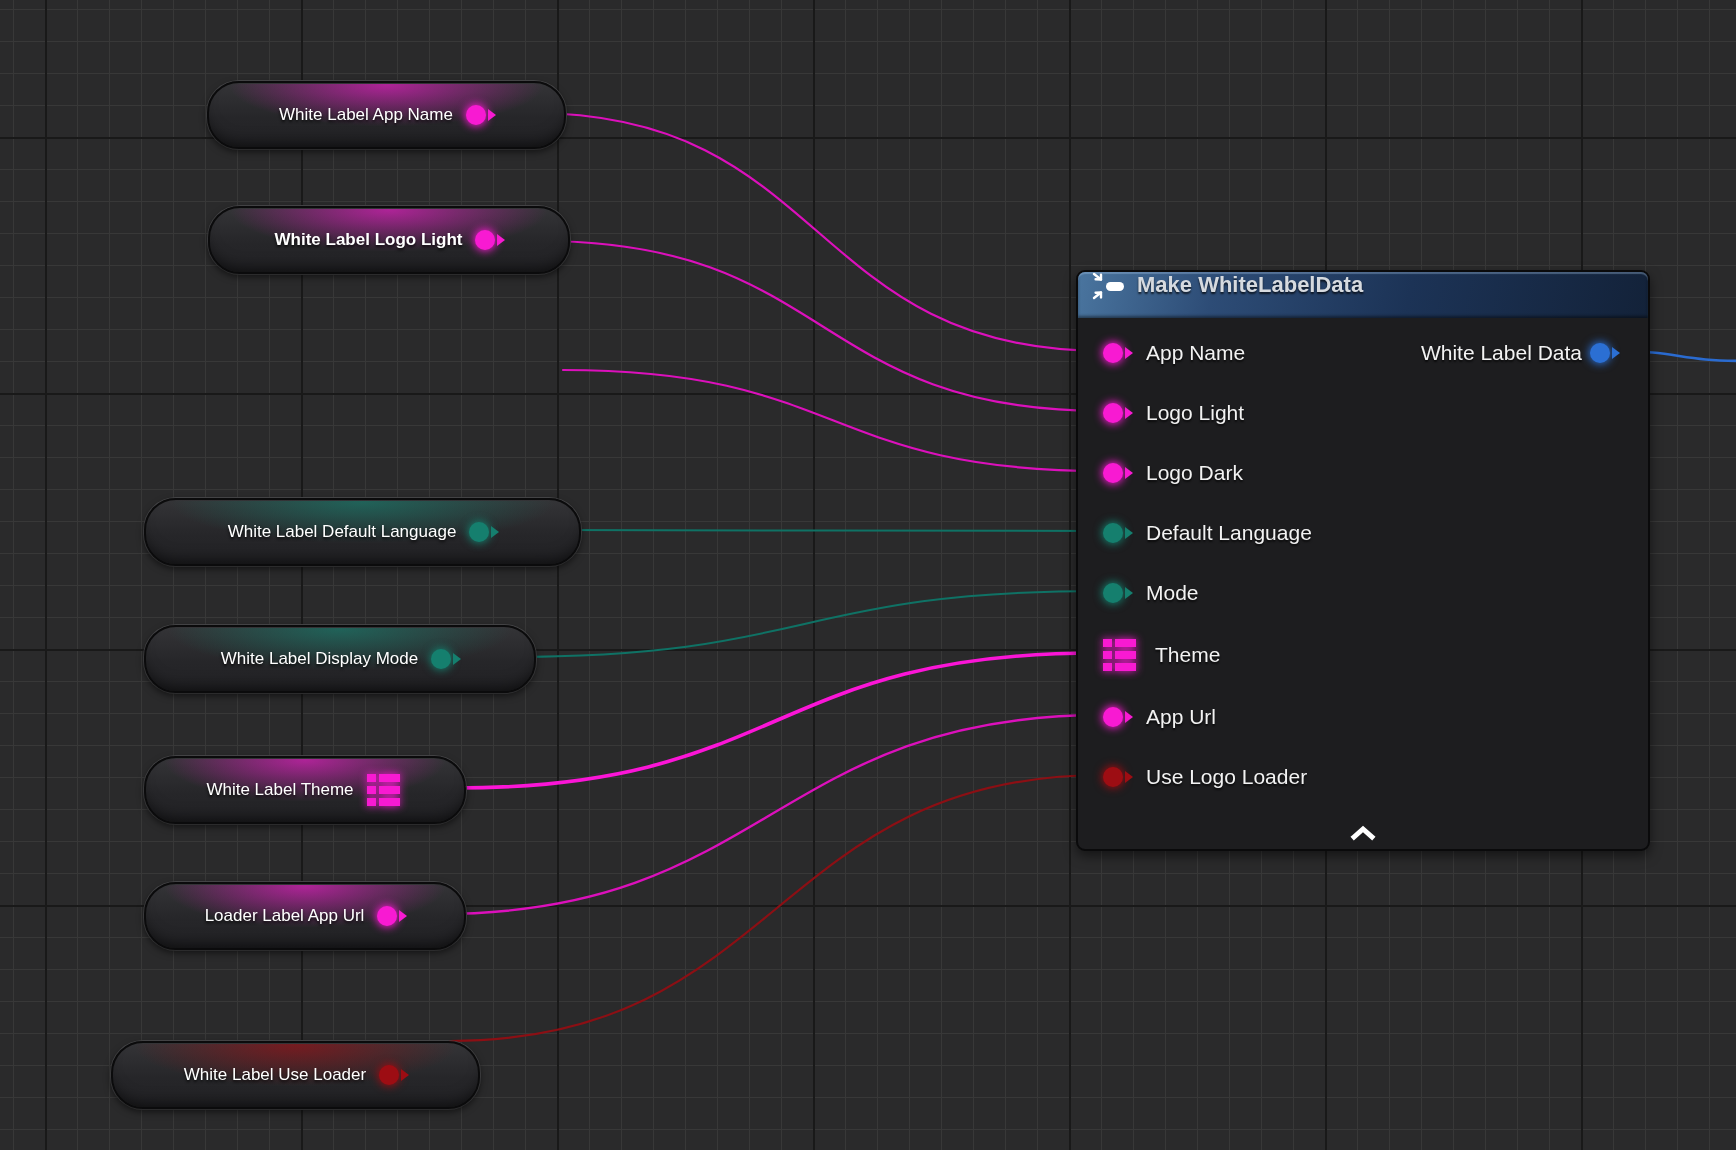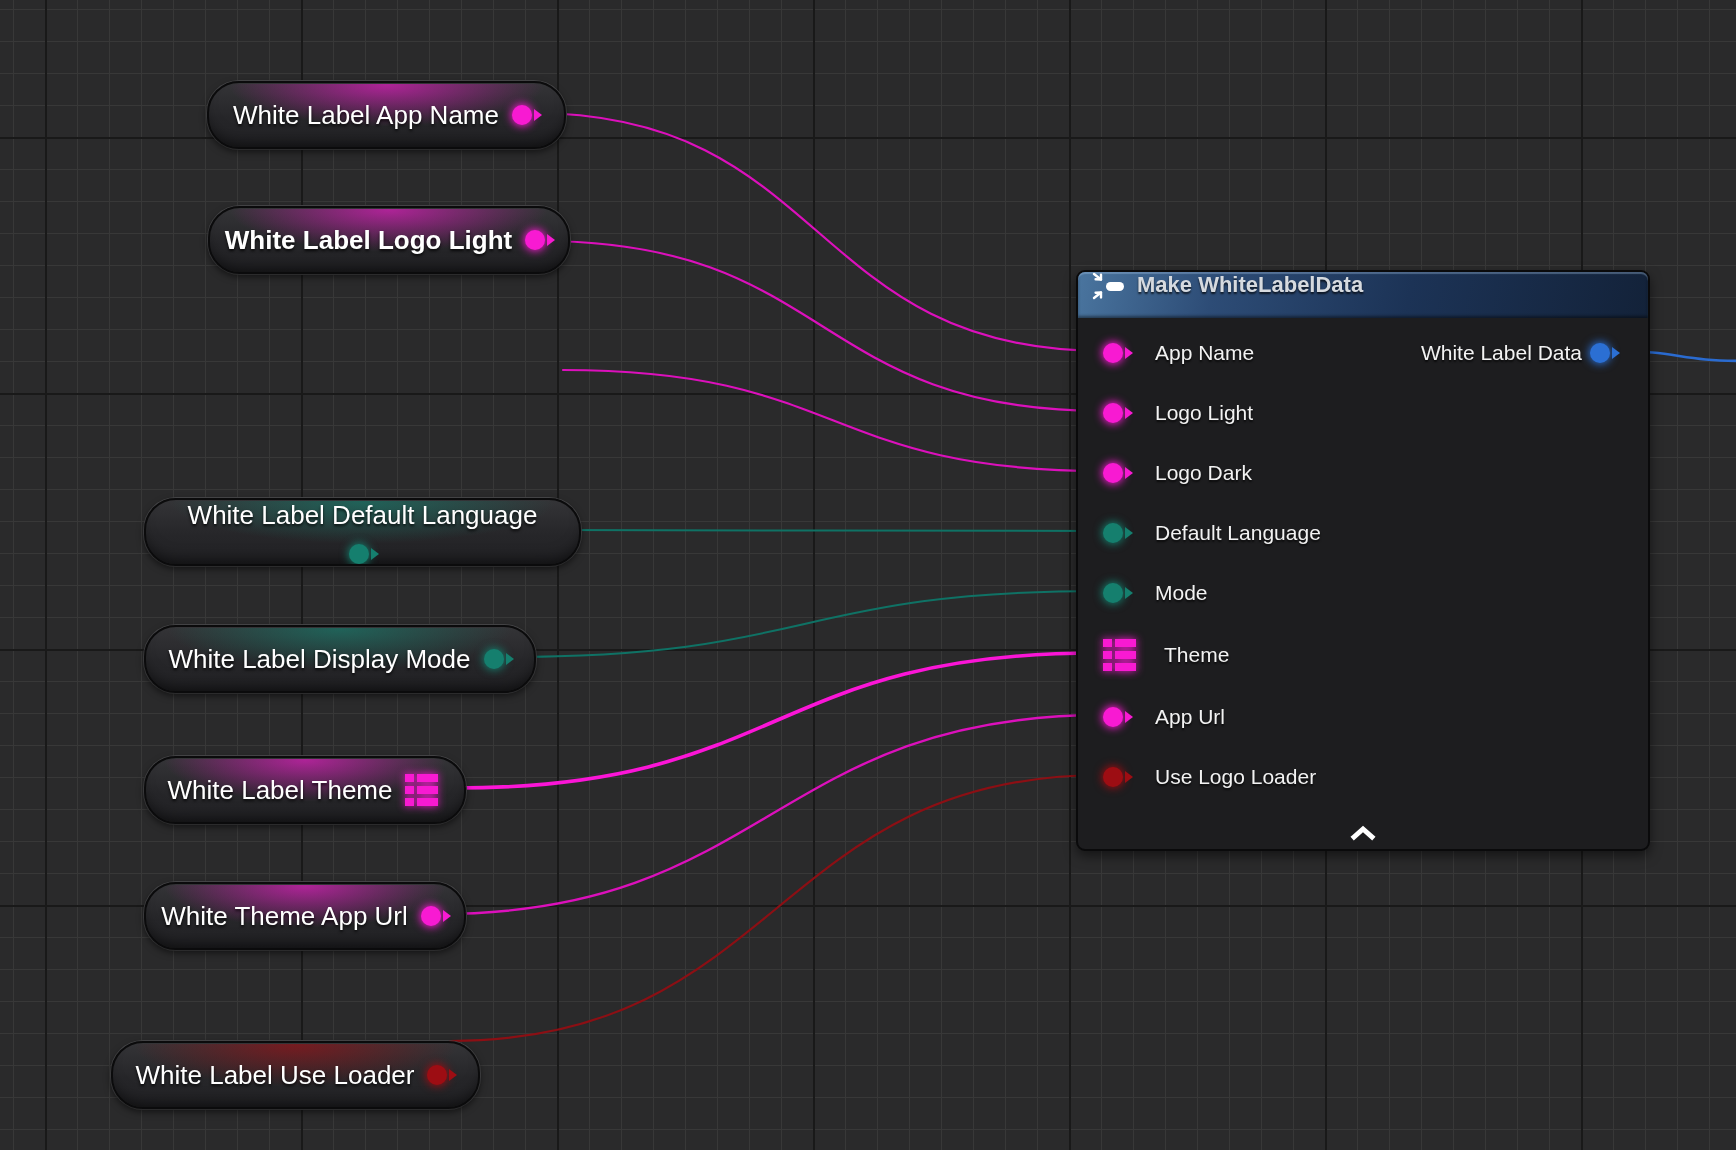--- a/index.html
+++ b/index.html
@@ -38,21 +38,21 @@
     box-shadow:0 3px 7px rgba(0,0,0,.55), 0 0 0 1px #4a4a4c,
                inset 0 -12px 16px -10px rgba(0,0,0,.7);
     overflow:hidden;
   }
   .pill::before{
     content:'';position:absolute;inset:1px;border-radius:30px;
     background:radial-gradient(62% 92% at 50% 2%, var(--c) 0%, transparent 72%);
     opacity:.62;pointer-events:none;
   }
   .pill-label{
-    position:relative;z-index:2;color:#fff;font-size:26px;
+    position:relative;z-index:2;color:#fff;font-size:17px;
     white-space:nowrap;text-shadow:0 2px 3px rgba(0,0,0,.8);
   }
   
   .pin{
     position:relative;z-index:2;flex:none;width:20px;height:20px;border-radius:50%;
     background:var(--c);box-shadow:0 0 9px 1px var(--c);margin-right:8px;
   }
   .pin::after{
     content:'';position:absolute;left:22px;top:50%;transform:translateY(-50%);
     border-left:8px solid var(--c);border-top:6px solid transparent;border-bottom:6px solid transparent;
@@ -74,21 +74,21 @@
   .make-header{
     position:absolute;left:0;top:0;right:0;height:46px;border-radius:7px 7px 0 0;
     background:linear-gradient(102deg,#4a759f 0%,#2d4c76 24%,#1c3356 58%,#132239 100%);
     box-shadow:inset 0 2px 1px rgba(170,200,235,.35), inset 0 -2px 3px rgba(0,0,0,.45);
     display:flex;align-items:flex-start;gap:11px;padding:0 14px;box-sizing:border-box;
   }
   .make-title{
     color:#d6dadf;font-size:22px;font-weight:bold;white-space:nowrap;
     text-shadow:0 2px 2px rgba(0,0,0,.7);
   }
-  .mrow{position:absolute;left:25px;display:flex;align-items:center;gap:24px;transform:translateY(-50%);}
+  .mrow{position:absolute;left:25px;display:flex;align-items:center;gap:15px;transform:translateY(-50%);}
   .orow{position:absolute;right:30px;display:flex;align-items:center;gap:8px;transform:translateY(-50%);}
   .mlabel{color:#f2f2f2;font-size:21px;white-space:nowrap;text-shadow:0 2px 2px rgba(0,0,0,.7);}
   .collapse{
     position:absolute;left:50%;bottom:5px;transform:translateX(-50%);
     width:34px;height:22px;display:flex;align-items:center;justify-content:center;cursor:pointer;
   }
 </style>
 </head>
 <body>
 
@@ -110,21 +110,21 @@
     <span class="pill-label">White Label App Name</span>
     <span class="pin"></span>
   </div>
 
   <div class="pill t-magenta" style="left:208px;top:206px;width:358px;font-weight:bold;">
     <span class="pill-label">White Label Logo Light</span>
     <span class="pin"></span>
   </div>
 
 
-  <div class="pill t-teal" style="left:144px;top:498px;width:433px;flex-direction:column;">
+  <div class="pill t-teal" style="left:144px;top:498px;width:433px;">
     <span class="pill-label">White Label Default Language</span>
     <span class="pin"></span>
   </div>
 
   <div class="pill t-teal" style="left:144px;top:625px;width:388px;">
     <span class="pill-label">White Label Display Mode</span>
     <span class="pin"></span>
   </div>
 
   <div class="pill t-magenta" style="left:144px;top:756px;width:318px;">
@@ -133,21 +133,21 @@
         <i></i>
         <i></i>
         <i></i>
         <i></i>
         <i></i>
         <i></i>
       </span>
   </div>
 
   <div class="pill t-magenta" style="left:144px;top:882px;width:318px;">
-    <span class="pill-label">White Theme App Url</span>
+    <span class="pill-label">Loader Label App Url</span>
     <span class="pin"></span>
   </div>
 
   <div class="pill t-red" style="left:111px;top:1009px;width:365px;margin-top:32px;">
     <span class="pill-label">White Label Use Loader</span>
     <span class="pin"></span>
   </div>
 
   <div class="make-node">
     <div class="make-header">

